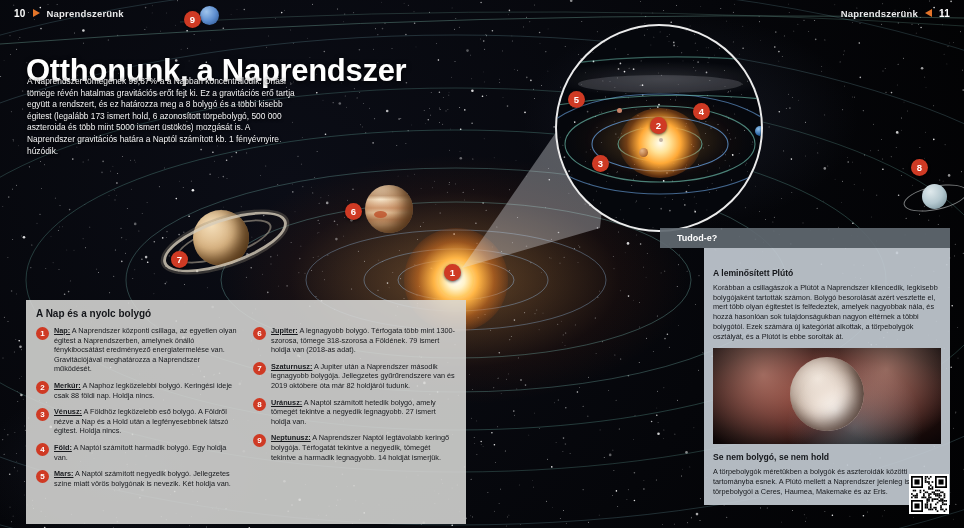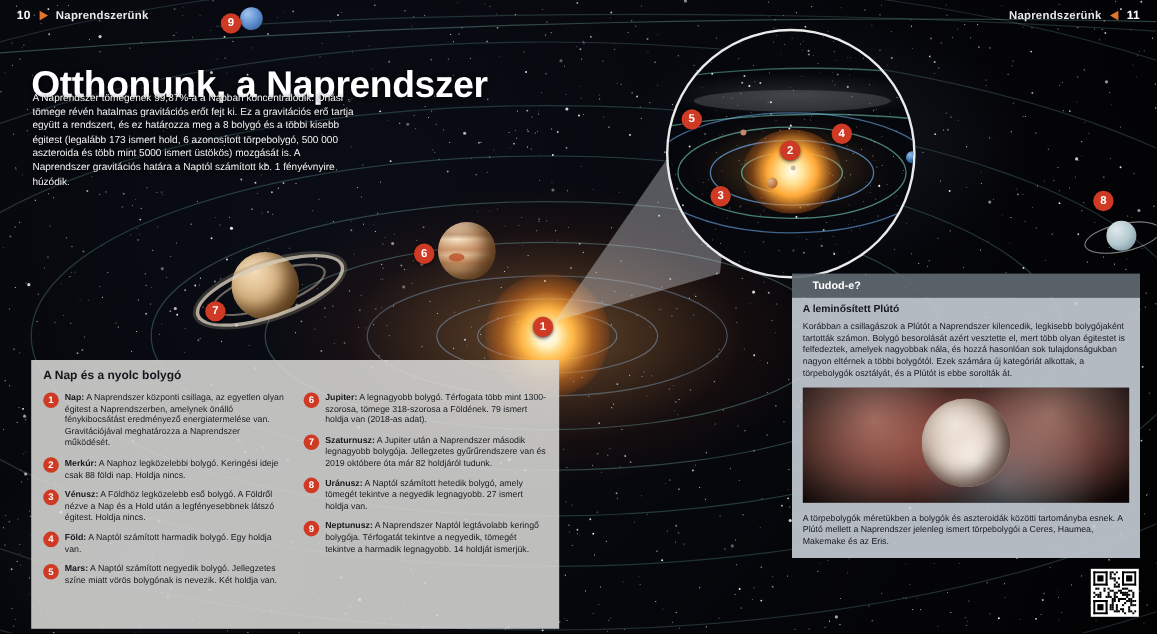--- a/index.html
+++ b/index.html
@@ -265,39 +265,40 @@
     display: flex;
     align-items: center;
     justify-content: center;
     margin-top: .5px;
   }
   .fact-txt {
     font-size: 7.3px;
     line-height: 9.6px;
     color: #17191d;
   }
-  .fact-txt b { font-weight: bold; }
+  .fact-txt b { font-weight: bold; text-decoration: underline; }
 
   
   .sidebox {
     position: absolute;
     right: 14px; top: 228px;
     width: 290px;
     z-index: 28;
   }
   .sidebox-hdr {
     background: rgba(96,104,112,.93);
     color: #ffffff;
     font-size: 9px;
     font-weight: bold;
     padding: 5px 17px;
   }
   .sidebox-body {
     background: rgba(198,206,214,.90);
-    padding: 4px 9px 9px 9px;
+    padding: 20px 9px 9px 9px;
+    margin-left: 44px;
   }
   .sidebox-body h4 {
     margin: 0 0 5px 0;
     font-size: 8.6px;
     font-weight: bold;
     color: #14161a;
   }
   .sidebox-body p {
     margin: 0;
     font-size: 7.3px;
@@ -2245,20 +2246,21 @@
   </div>
 
   <div class="sidebox">
     <div class="sidebox-hdr">Tudod-e?</div>
     <div class="sidebox-body">
       <h4>A leminősített Plútó</h4>
       <p>Korábban a csillagászok a Plútót a Naprendszer kilencedik, legkisebb bolygójaként tartották számon. Bolygó besorolását azért vesztette el, mert több olyan égitestet is felfedeztek, amelyek nagyobbak nála, és hozzá hasonlóan sok tulajdonságukban nagyon eltérnek a többi bolygótól. Ezek számára új kategóriát alkottak, a törpebolygók osztályát, és a Plútót is ebbe sorolták át.</p>
       <div class="pluto-img">
         <div class="pluto-ball"></div>
       </div>
+      <h4 class="sidebox-sub">Se nem bolygó, se nem hold</h4>
       <p>A törpebolygók méretükben a bolygók és aszteroidák közötti tartományba esnek. A Plútó mellett a Naprendszer jelenleg ismert törpebolygói a Ceres, Haumea, Makemake és az Eris.</p>
     </div>
   </div>
 
   <div class="qr">
     <svg width="36" height="36" viewBox="0 0 21 21">
       <rect width="21" height="21" fill="#fff"></rect>
       <g fill="#000" id="qrG">
           <rect x="0" y="0" width="7" height="1"></rect>
           <rect x="0" y="6" width="7" height="1"></rect>

